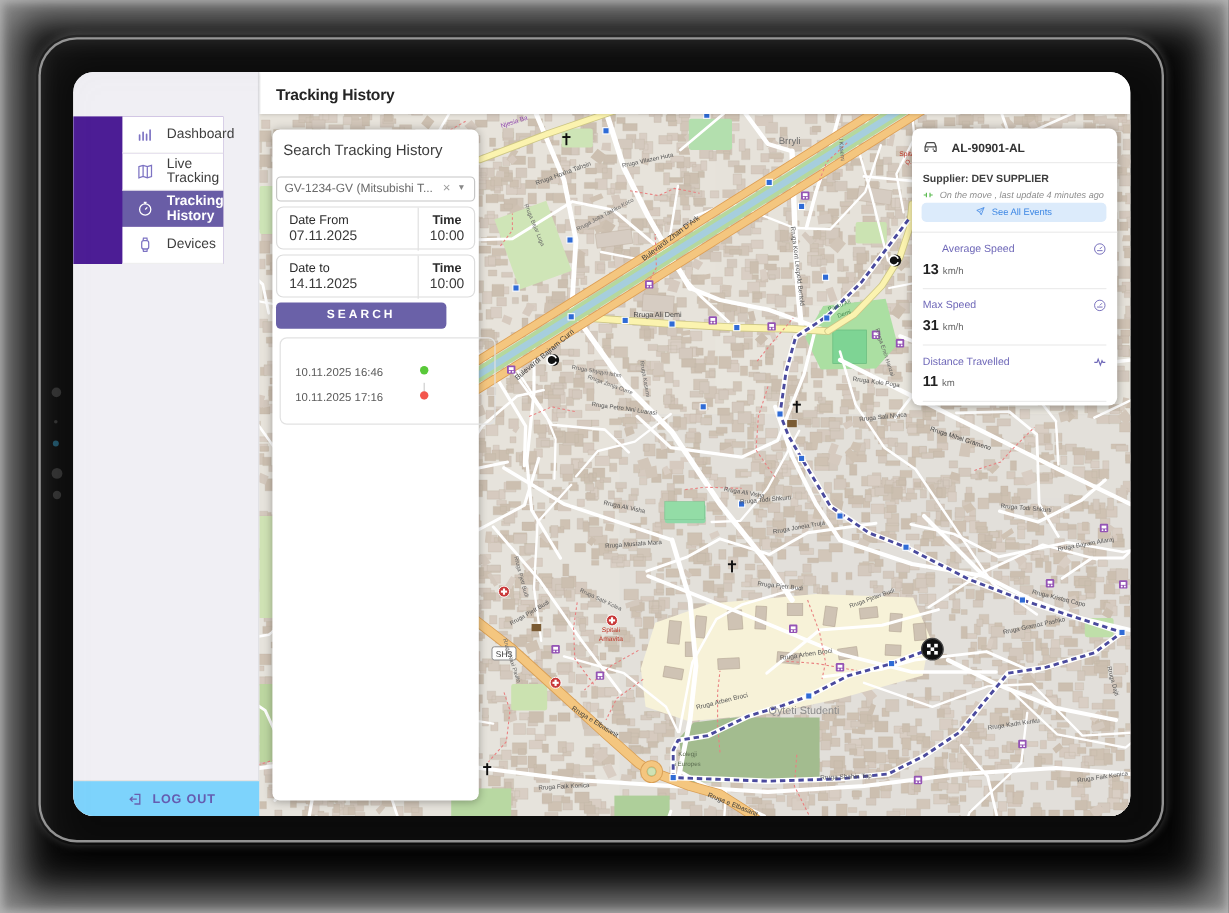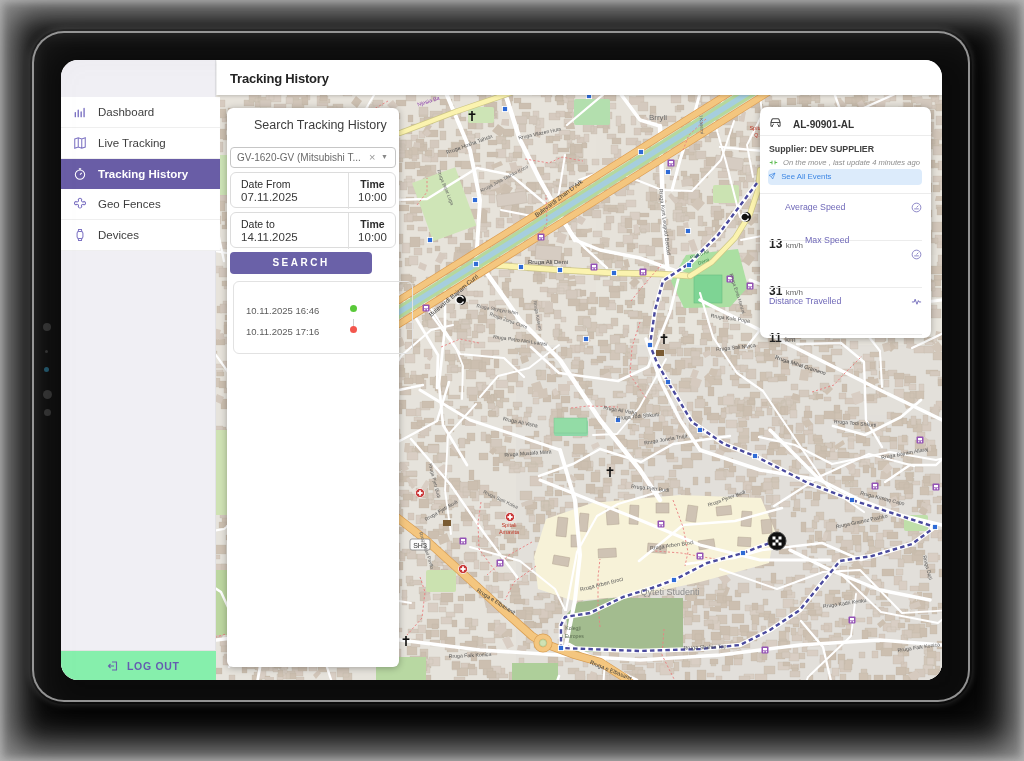--- a/index.html
+++ b/index.html
@@ -16,37 +16,37 @@
 .camdot { position:absolute; background:#2e2e2e; border-radius:50%; }
 .screen {
   position:absolute; left:61px; top:60px; width:881px; height:620px;
   background:#fff; border-radius:17px; overflow:hidden;
 }
 
 .sidebar { position:absolute; left:0; top:0; width:155px; height:620px; background:#f0eff4; border-right:1px solid #e2e2e6; }
 .side-head { position:absolute; left:0; top:0; width:155px; height:37px; background:#fff; border-bottom:1px solid #e4e4e4; }
 .logo { position:absolute; left:12px; top:6px; width:64px; height:25px; }
 .logo-text { position:absolute; left:0px; top:7px; width:64px; text-align:center; font-size:10.8px; font-weight:bold; color:#1d3c49; letter-spacing:0.1px;}
-.nav { position:absolute; left:0; top:37px; width:159px; background:#4c1d95; }
+.nav { position:absolute; left:0; top:37px; width:125px; background:#4c1d95;padding-left:41px; }
 .nav-item { position:relative; height:30.8px; display:flex; align-items:center; border-bottom:1px solid #efefef; background:#fff; }
 .nav-item svg { position:absolute; left:12px; width:14px; height:14px; }
 .nav-item span { position:absolute; left:37px; font-size:11.5px; color:#3e3e3e; }
 .nav-item.active { background:#695da6; border-bottom:none; }
 .nav-item.active span { color:#fff; font-weight:bold; }
-.logout { position:absolute; left:0; bottom:0; width:155px; height:30px; background:#86efac; border-top:1px solid #e3e3e3; display:flex; align-items:center; }
+.logout { position:absolute; left:0; bottom:0; width:155px; height:30px; background:#7dd3fc; border-top:1px solid #e3e3e3; display:flex; align-items:center; }
 .logout svg { position:absolute; left:46px; width:12px; height:12px; }
 .logout span { position:absolute; left:66px; font-size:10.5px; font-weight:bold; letter-spacing:0.7px; color:#655cb0; }
 
 .topbar { position:absolute; left:156px; top:0; width:725px; height:35px; background:#fff; box-shadow:0 1px 3px rgba(0,0,0,0.18); z-index:5; }
 .topbar .title { position:absolute; left:13px; top:11px; font-size:13px; font-weight:bold; letter-spacing:-0.2px; color:#242424; }
 
 .map { position:absolute; left:155px; top:35px; width:726px; height:585px; background:#e9e6df; }
 
 .panel { position:absolute; left:166px; top:48px; width:172px; height:559px; background:#fff; border-radius:6px; box-shadow:0 1px 7px rgba(0,0,0,0.3); z-index:10; }
-.panel .ptitle { position:absolute; left:9px; top:10px; font-size:12.5px; color:#3d3d3d;margin-left:18px; }
+.panel .ptitle { position:absolute; left:9px; top:10px; font-size:12.5px; color:#3d3d3d; }
 .pselect { position:absolute; left:3px; top:39px; width:166px; height:21px; border:1px solid #c6c6c6; border-radius:4px; }
 .pselect .val { position:absolute; left:6px; top:4px; width:134px; overflow:hidden; white-space:nowrap; font-size:10px; color:#6a6a6a; }
 .pselect .x { position:absolute; left:138px; top:3px; font-size:11px; color:#9a9a9a; }
 .pselect .caret { position:absolute; right:7px; top:5px; font-size:7px; color:#888; }
 .dgroup { position:absolute; left:3px; width:166px; height:36px; border:1px solid #dcdcdc; border-radius:6px; }
 .dgroup .dl { position:absolute; left:10px; top:5px; font-size:10.5px; font-weight:normal; color:#2b2b2b; }
 .dgroup .dv { position:absolute; left:10px; top:18px; font-size:11.5px; color:#3a3a3a; }
 .dgroup .tsep { position:absolute; left:117px; top:0; width:1px; height:36px; background:#e0e0e0; }
 .dgroup .tl { position:absolute; left:117px; top:5px; width:49px; text-align:center; font-size:10.5px; font-weight:bold; color:#2b2b2b; }
 .dgroup .tv { position:absolute; left:117px; top:18px; width:49px; text-align:center; font-size:11.5px; color:#3a3a3a; }
@@ -57,24 +57,24 @@
 .rline { position:absolute; left:119px; top:37px; width:1px; height:14px; background:#cfcfcf; }
 
 .card { position:absolute; left:699px; top:47px; width:171px; height:231px; background:#fff; border-radius:7px; box-shadow:0 1px 7px rgba(0,0,0,0.3); z-index:10; }
 .card .chead { position:absolute; left:9px; top:10px; height:14px; }
 .card .chead svg { position:absolute; left:0; top:0px; width:13px; height:12px; }
 .card .cplate { position:absolute; left:24px; top:2px; font-size:10px; font-weight:bold; color:#333; white-space:nowrap; }
 .chr { position:absolute; left:0px; width:171px; height:1px; background:#ececec; }
 .csupplier { position:absolute; left:9px; top:37px; font-size:8.8px; font-weight:bold; color:#3f3f3f; }
 .cstatus { position:absolute; left:9px; top:51px; font-size:7.6px; color:#8e8e8e; white-space:nowrap;font-style:italic; }
 .cstatus svg { position:relative; top:1px; margin-right:3px; }
-.cbtn { position:absolute; left:8px; top:62px; width:154px; height:16px; background:#dcebfb; border-radius:4px; text-align:left; font-size:7.8px; color:#3d87e4; line-height:16px; }
+.cbtn { position:absolute; left:8px; top:62px; width:154px; height:16px; background:#dcebfb; border-radius:4px; text-align:center; font-size:7.8px; color:#3d87e4; line-height:16px; }
 .clabel { position:absolute; left:9px; font-size:8.8px; color:#6f68b8; }
 .cico { position:absolute; right:9px; width:11px; height:11px; }
-.cval { position:absolute; left:9px; font-size:12px; font-weight:bold; color:#222;margin-top:20px; }
+.cval { position:absolute; left:9px; font-size:12px; font-weight:bold; color:#222; }
 .cunit { font-size:8px; font-weight:normal; color:#666; }
 </style>
 </head>
 <body>
 <div class="stage">
   <div class="tablet">
     <div class="camdot" style="left:9px; top:290px; width:8px; height:8px;"></div>
     <div class="camdot" style="left:11px; top:317px; width:3px; height:3px;"></div>
     <div class="camdot" style="left:10px; top:334px; width:5px; height:5px; background:#1d4f63;"></div>
     <div class="camdot" style="left:9px; top:357px; width:9px; height:9px;"></div>
@@ -736,46 +736,40 @@
         </div>
         <div class="nav-item active">
           <svg viewBox="0 0 24 24" fill="none" stroke="#ffffff" stroke-width="1.8">
               <circle cx="12" cy="13" r="8"></circle>
               <path d="M12 13 L15 10 M12 5 V3 M10 3 h4"></path>
             </svg>
           <span>Tracking History</span>
         </div>
         <div class="nav-item">
           <svg viewBox="0 0 24 24" fill="none" stroke="#7d73c3" stroke-width="1.8">
-              <path d="M10 3 a2.5 2.5 0 0 1 4 0 l1 1.5 a2.5 2.5 0 0 0 4 3 l1.5 1 a2.5 2.5 0 0 1 0 4 l-1.5 1 a2.5 2.5 0 0 0 -4 3 l-1 1.5 a2.5 2.5 0 0 1 -4 0 l-1-1.5 a2.5 2.5 0 0 0 -4-3 l-1.5-1 a2.5 2.5 0 0 1 0-4 l1.5-1 a2.5 2.5 0 0 0 4-3 Z"></path>
-            </svg>
-          <span>Geo Fences</span>
-        </div>
-        <div class="nav-item">
-          <svg viewBox="0 0 24 24" fill="none" stroke="#7d73c3" stroke-width="1.8">
               <rect x="7" y="6" width="10" height="12" rx="3"></rect>
               <path d="M9 6 L9.5 2.5 h5 L15 6 M9 18 L9.5 21.5 h5 L15 18"></path>
             </svg>
           <span>Devices</span>
         </div>
       </div>
       <div class="logout">
         <svg viewBox="0 0 24 24" fill="none" stroke="#6a5fad" stroke-width="2.2">
             <path d="M10 4 H19 V20 H10 M14 12 H3 M7 8 L3 12 L7 16"></path>
           </svg>
         <span>LOG OUT</span>
       </div>
     </div>
     <div class="topbar">
         <div class="title">Tracking History</div>
       </div>
     <div class="panel">
       <div class="ptitle">Search Tracking History</div>
       <div class="pselect">
-        <div class="val">GV-1620-GV (Mitsubishi T...</div>
+        <div class="val">GV-1234-GV (Mitsubishi T...</div>
         <div class="x">×</div>
         <div class="caret">▼</div>
       </div>
       <div class="dgroup" style="top:64px;">
         <div class="dl">Date From</div>
           <div class="dv">07.11.2025</div>
         <div class="tsep"></div>
           <div class="tl">Time</div>
           <div class="tv">10:00</div>
       </div>
@@ -817,21 +811,21 @@
         See All Events
       </div>
       <div class="chr" style="top:86px;"></div>
       <div class="clabel" style="top:95px;margin-left:16px;">Average Speed</div>
       <svg class="cico" style="top:95px;" viewBox="0 0 24 24" fill="none" stroke="#6f68b8" stroke-width="1.7">
           <circle cx="12" cy="12" r="9.5"></circle>
           <path d="M12 12 L16 8 M7 15 h10"></path>
         </svg>
       <div class="cval" style="top:110px;">13 <span class="cunit">km/h</span></div>
       <div class="chr" style="top:133px; left:9px; width:153px;"></div>
-      <div class="clabel" style="top:128px;margin-left:36px;">Max Speed</div>
+      <div class="clabel" style="top:142px;">Max Speed</div>
       <svg class="cico" style="top:142px;" viewBox="0 0 24 24" fill="none" stroke="#6f68b8" stroke-width="1.7">
           <circle cx="12" cy="12" r="9.5"></circle>
           <path d="M12 12 L16 8 M7 15 h10"></path>
         </svg>
       <div class="cval" style="top:157px;">31 <span class="cunit">km/h</span></div>
       <div class="chr" style="top:180px; left:9px; width:153px;"></div>
       <div class="clabel" style="top:189px;">Distance Travelled</div>
       <svg class="cico" style="top:189px;" viewBox="0 0 24 24" fill="none" stroke="#6f68b8" stroke-width="2">
           <path d="M2 13 h5 l2 -6 l4 11 l3 -8 l1.5 3 h4.5"></path>
         </svg>

